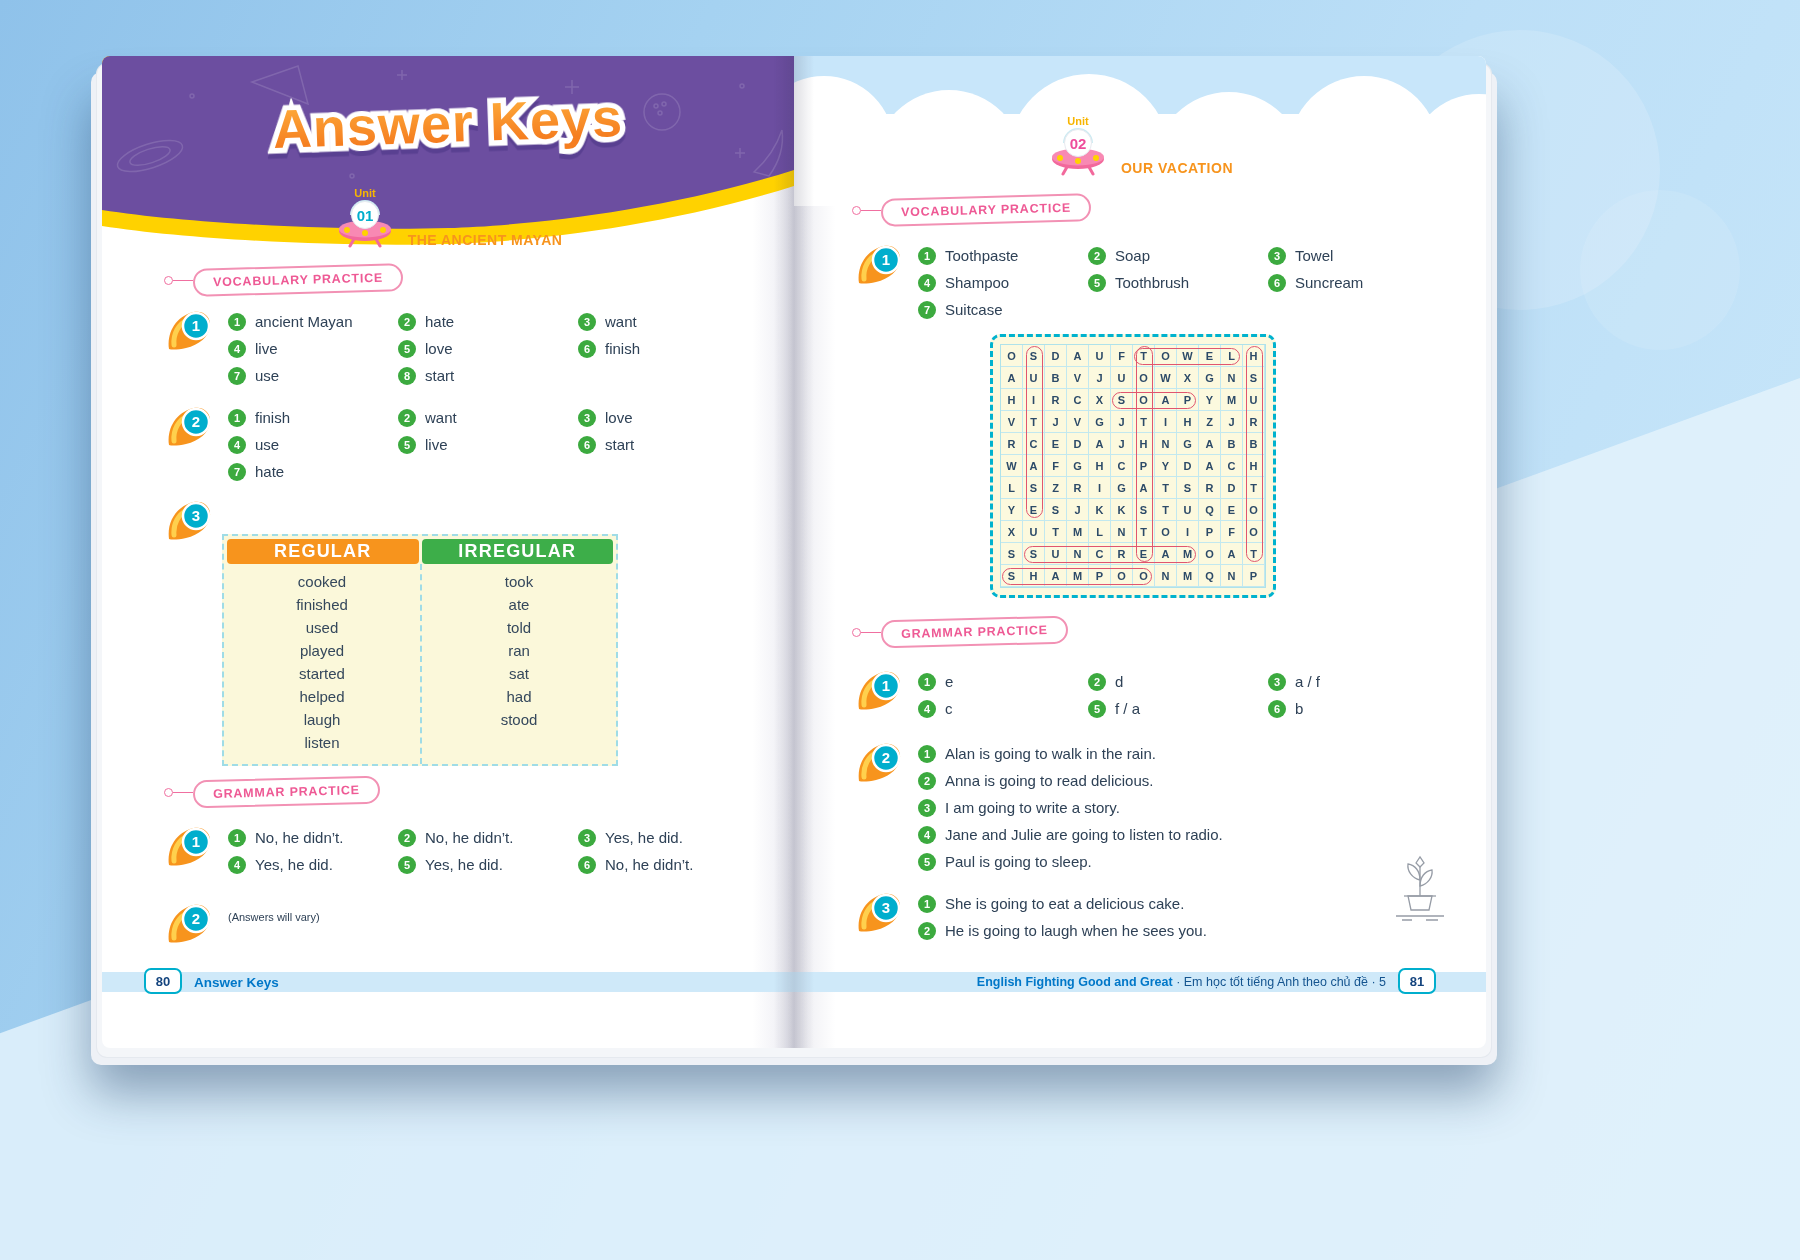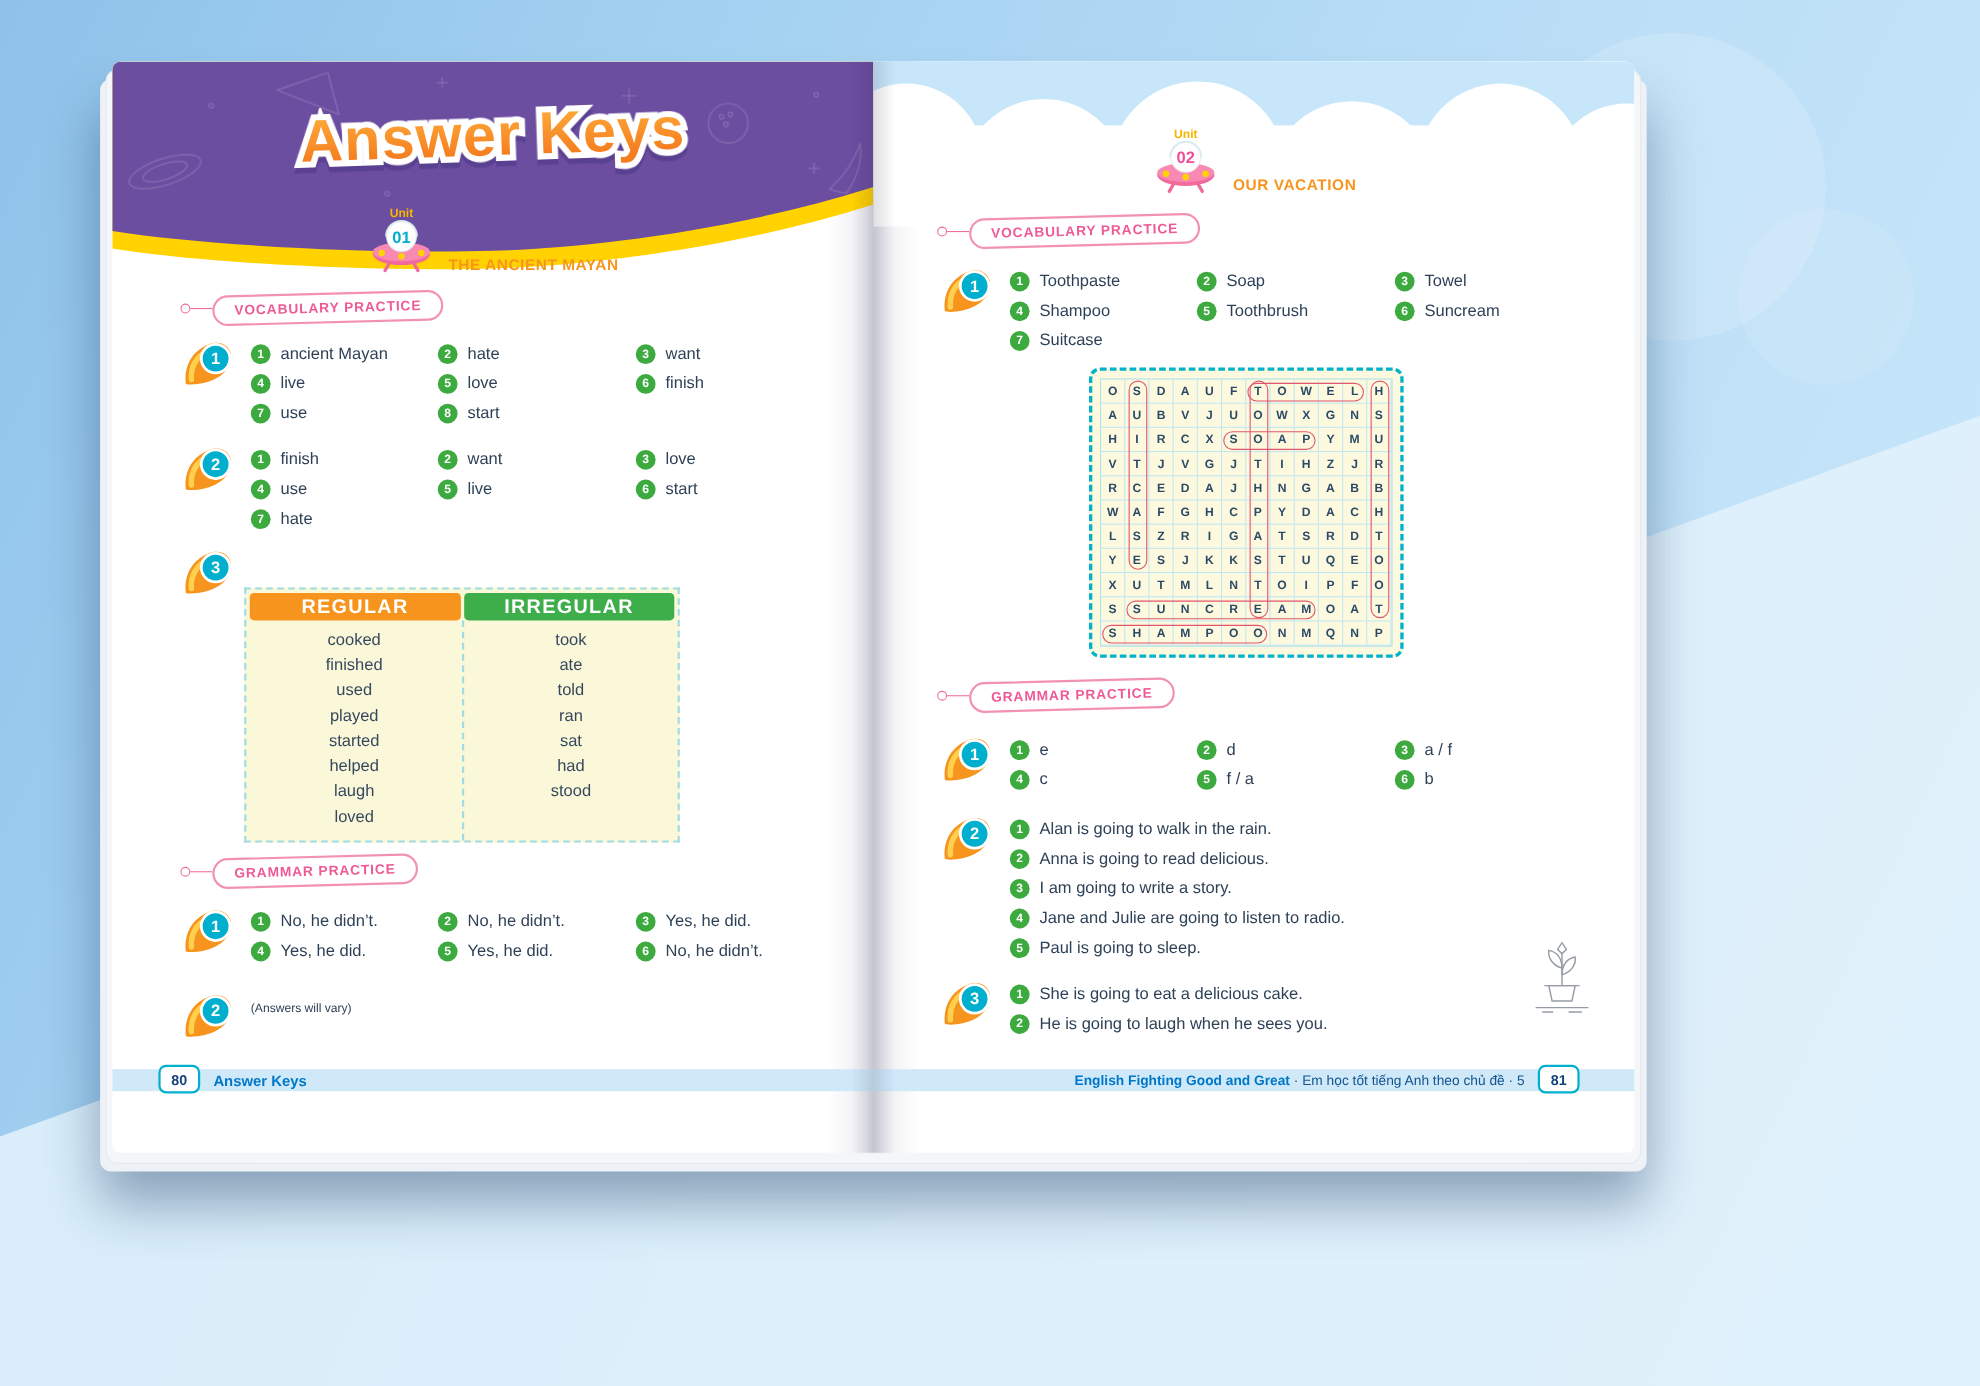--- a/index.html
+++ b/index.html
@@ -275,21 +275,21 @@
         <div class="v3-body">
           <div class="t-col">
 
           <div class="t-word">cooked</div>
               <div class="t-word">finished</div>
               <div class="t-word">used</div>
               <div class="t-word">played</div>
               <div class="t-word">started</div>
               <div class="t-word">helped</div>
               <div class="t-word">laugh</div>
-              <div class="t-word">loved</div>
+              <div class="t-word">listen</div>
             </div>
           <div class="t-col">
 
           <div class="t-word">took</div>
               <div class="t-word">ate</div>
               <div class="t-word">told</div>
               <div class="t-word">ran</div>
               <div class="t-word">sat</div>
               <div class="t-word">had</div>
               <div class="t-word">stood</div>

